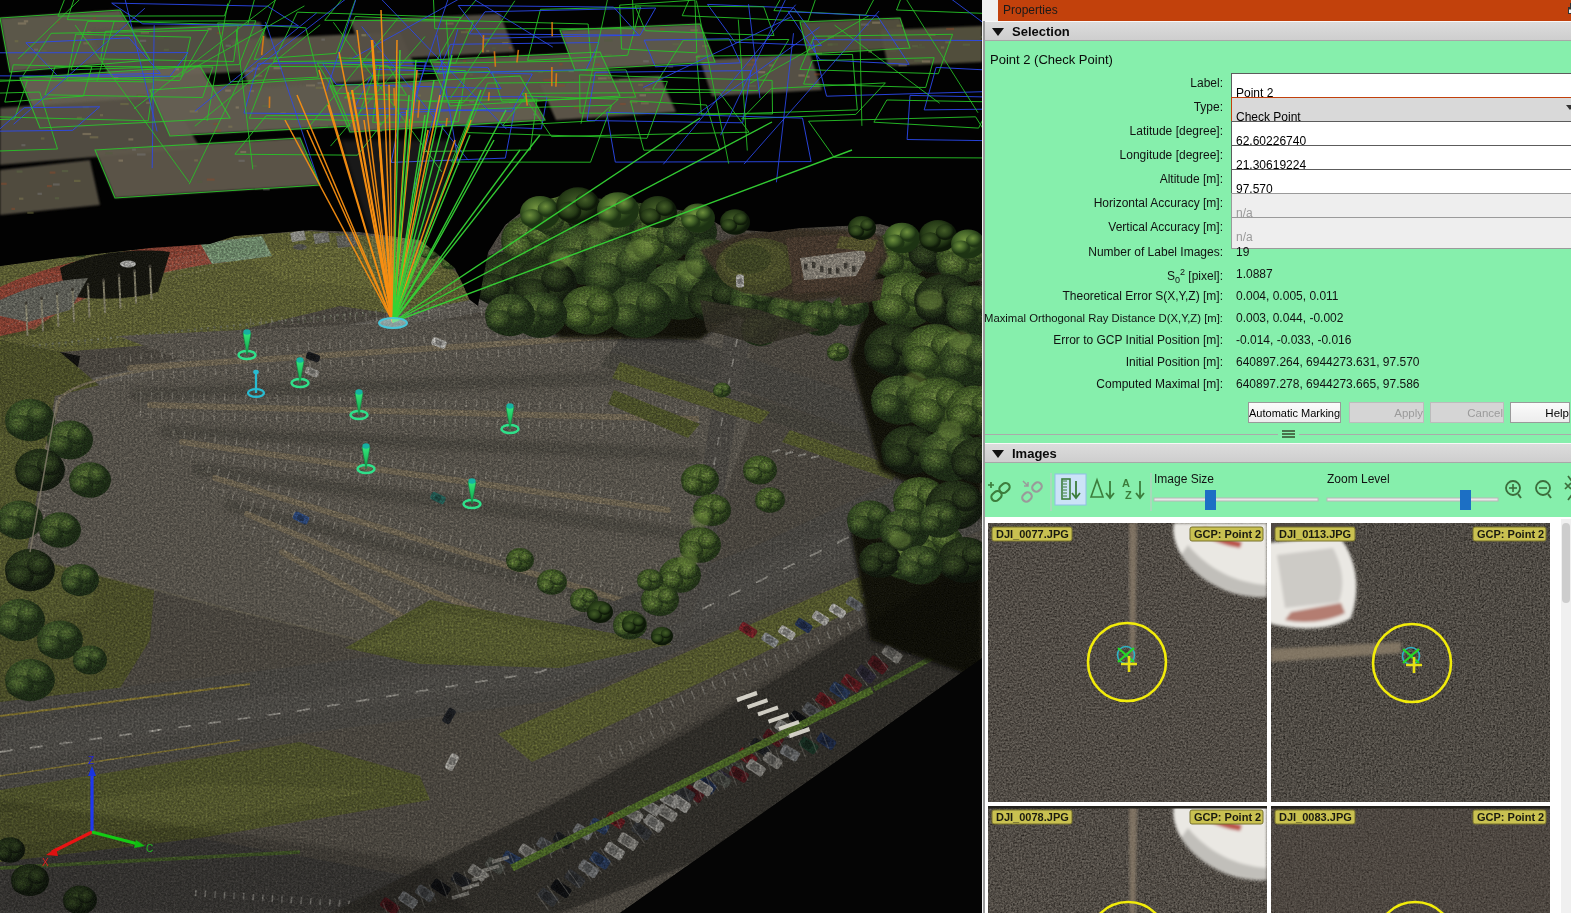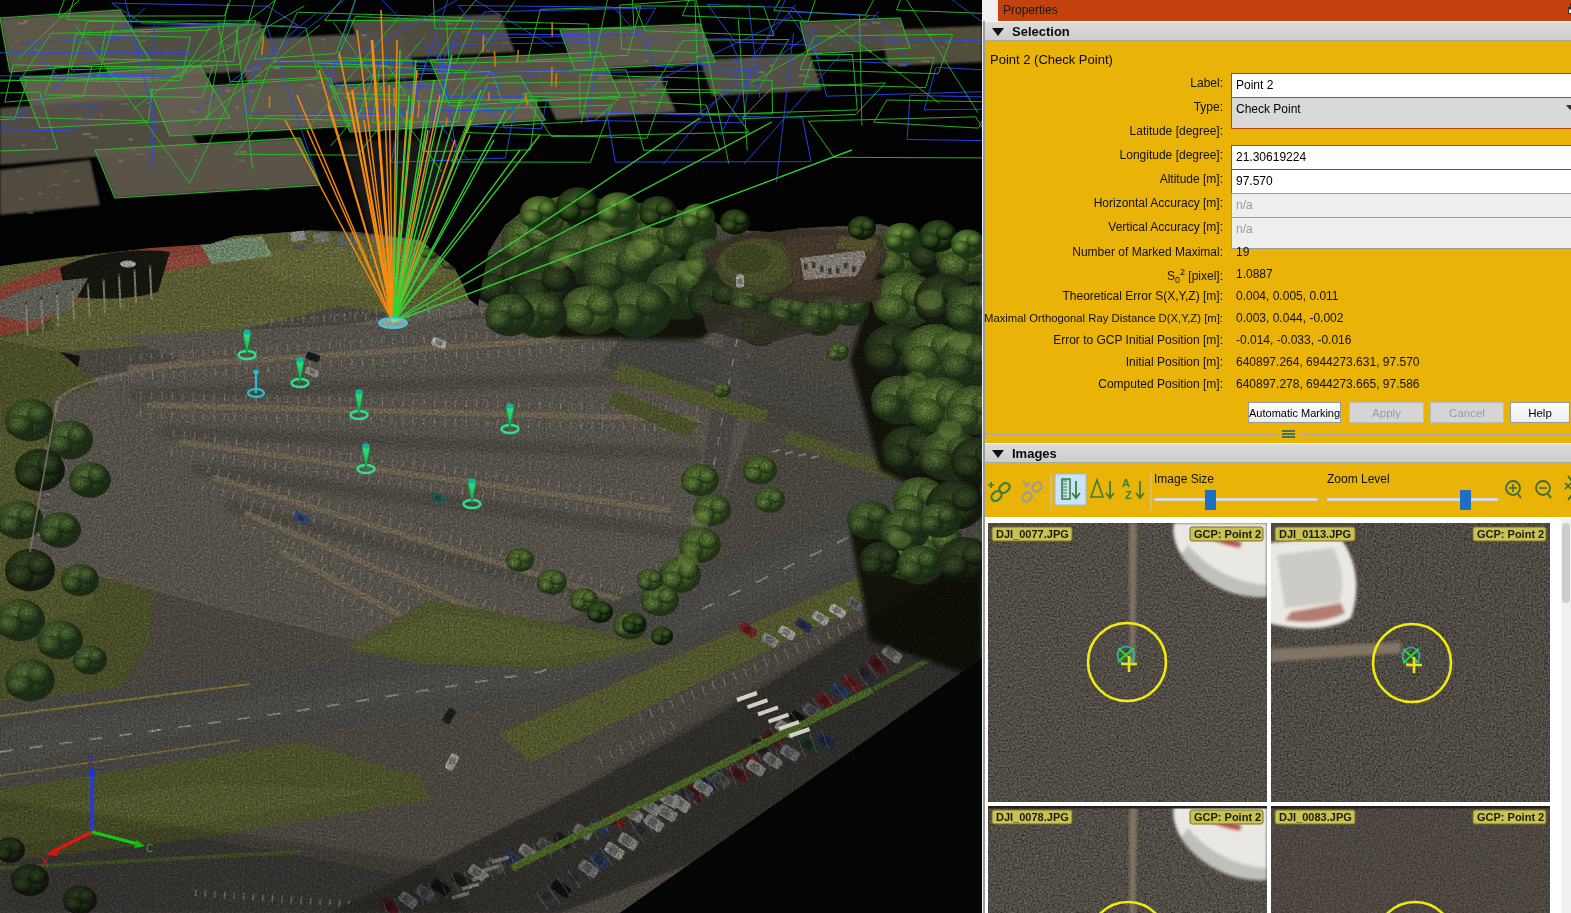--- a/index.html
+++ b/index.html
@@ -1,32 +1,32 @@
 <!DOCTYPE html>
 <html><head><meta charset="utf-8"><style>
 *{margin:0;padding:0;box-sizing:border-box}
 html,body{width:1571px;height:913px;overflow:hidden;background:#f0f0f0;font-family:"Liberation Sans",sans-serif}
 #vp{position:absolute;left:0;top:0;width:982px;height:913px;background:#000;overflow:hidden}
 #panel{position:absolute;left:982px;top:0;width:589px;height:913px;background:#f0f0f0;overflow:hidden}
 .titlebar{position:absolute;left:16px;top:0;width:589px;height:35px;background:#c2410c;border-bottom:1px solid #cfcfcf}
 .titlebar span{position:absolute;left:5px;top:3px;font-size:12px;color:#1a1a1a}
-.inner{position:absolute;left:1px;top:21px;width:588px;height:892px;border-left:2px solid #9a9a9a;background:#eab308}
+.inner{position:absolute;left:1px;top:21px;width:588px;height:892px;border-left:2px solid #9a9a9a;background:#86efac}
 .sechead{position:relative;width:100%;height:20px;background:linear-gradient(#dcdcdc,#cecece);border-top:1px solid #f8f8f8;border-bottom:1px solid #a8a8a8}
 .sechead .tri{position:absolute;left:7px;top:6px;width:0;height:0;border-left:6.5px solid transparent;border-right:6.5px solid transparent;border-top:8px solid #111}
 .sechead .t{position:absolute;left:27px;top:2px;font-size:13px;font-weight:bold;color:#0a0a0a}
 .formrow{position:absolute;height:20px}
 .flabel{position:absolute;right:350px;top:3px;font-size:12px;color:#111;white-space:nowrap}
-.finput{position:absolute;left:246px;top:0;width:341px;height:32px;border:1px solid #5c5c5c;background:#fff;font-size:12px;padding:4px 0 0 4px;color:#000}
+.finput{position:absolute;left:246px;top:0;width:341px;height:32px;border:1px solid #5c5c5c;background:#fff;font-size:12px;padding:12px 0 0 4px;color:#000}
 .fcombo{background:#d9d9d9;border:1px solid #c2410c}
 .fdis{background:#eeeeee;border:1px solid #9a9a9a;color:#9a9a9a}
 .srow{position:absolute;height:16px;width:588px}
 .slabel{position:absolute;right:350px;top:0;font-size:12px;color:#111;white-space:nowrap}
 .sval{position:absolute;left:251px;top:0;font-size:12px;color:#111;white-space:nowrap}
 sub,sup{font-size:9px}
-.btn{position:absolute;height:21px;border:1px solid #9a9a9a;background:linear-gradient(#fbfbfb,#ededed);font-size:11.5px;text-align:center;color:#000;padding-top:4px;white-space:nowrap;overflow:hidden}
+.btn{position:absolute;height:21px;border:1px solid #9a9a9a;background:linear-gradient(#fbfbfb,#ededed);font-size:11.5px;text-align:right;color:#000;padding-top:4px;white-space:nowrap;overflow:hidden}
 .btndis{background:#d5d5d5;border:1px solid #bcbcbc;color:#9b9b9b}
 .chipth{position:absolute}
 </style></head><body>
 <div id="vp"><svg width="982" height="913" viewBox="0 0 982 913" xmlns="http://www.w3.org/2000/svg">
       <defs>
 <filter id="ndark" x="0" y="0" width="100%" height="100%">
 <feTurbulence type="fractalNoise" baseFrequency="0.5" numOctaves="2" seed="3" stitchTiles="stitch"></feTurbulence>
 <feColorMatrix type="matrix" values="0 0 0 0 0  0 0 0 0 0  0 0 0 0 0  0.9 0.9 0.9 0 -0.62"></feColorMatrix>
 </filter>
 <filter id="nlight" x="0" y="0" width="100%" height="100%">
@@ -1247,39 +1247,40 @@
       <div class="formrow" style="left:0;top:52px;width:588px">
         <span class="flabel">Label:</span>
         <div class="finput">Point 2</div>
       </div>
       <div class="formrow" style="left:0;top:76px;width:588px">
         <span class="flabel">Type:</span>
         <div class="finput fcombo">Check Point<span style="position:absolute;right:-3px;top:7px;width:0;height:0;border-left:4px solid transparent;border-right:4px solid transparent;border-top:5px solid #333"></span></div>
       </div>
       <div class="formrow" style="left:0;top:100px;width:588px">
         <span class="flabel">Latitude [degree]:</span>
+        <div class="finput">62.60226740</div>
       </div>
       <div class="formrow" style="left:0;top:124px;width:588px">
         <span class="flabel">Longitude [degree]:</span>
         <div class="finput">21.30619224</div>
       </div>
       <div class="formrow" style="left:0;top:148px;width:588px">
         <span class="flabel">Altitude [m]:</span>
         <div class="finput">97.570</div>
       </div>
       <div class="formrow" style="left:0;top:172px;width:588px">
         <span class="flabel">Horizontal Accuracy [m]:</span>
         <div class="finput fdis">n/a</div>
       </div>
       <div class="formrow" style="left:0;top:196px;width:588px">
         <span class="flabel">Vertical Accuracy [m]:</span>
         <div class="finput fdis">n/a</div>
       </div>
       <div class="srow" style="top:224px">
-        <span class="slabel">Number of Marked Maximal:</span>
+        <span class="slabel">Number of Label Images:</span>
         <span class="sval">19</span>
       </div>
       <div class="srow" style="top:246px">
         <span class="slabel">S<sub>0</sub><sup>2</sup> [pixel]:</span>
         <span class="sval">1.0887</span>
       </div>
       <div class="srow" style="top:268px">
         <span class="slabel">Theoretical Error S(X,Y,Z) [m]:</span>
         <span class="sval">0.004, 0.005, 0.011</span>
       </div>
@@ -1289,21 +1290,21 @@
       </div>
       <div class="srow" style="top:312px">
         <span class="slabel">Error to GCP Initial Position [m]:</span>
         <span class="sval">-0.014, -0.033, -0.016</span>
       </div>
       <div class="srow" style="top:334px">
         <span class="slabel">Initial Position [m]:</span>
         <span class="sval">640897.264, 6944273.631, 97.570</span>
       </div>
       <div class="srow" style="top:356px">
-        <span class="slabel">Computed Position [m]:</span>
+        <span class="slabel">Computed Maximal [m]:</span>
         <span class="sval">640897.278, 6944273.665, 97.586</span>
       </div>
       <div class="btn" style="left:263px;top:381px;width:93px;font-size:11px">Automatic Marking</div>
       <div class="btn btndis" style="left:364px;top:381px;width:75px">Apply</div>
       <div class="btn btndis" style="left:445px;top:381px;width:74px">Cancel</div>
       <div class="btn" style="left:525px;top:381px;width:60px">Help</div>
       <div style="position:absolute;left:0;top:413px;width:293px;height:1px;background:#aaa"></div>
       <div style="position:absolute;left:314px;top:413px;width:274px;height:1px;background:#aaa"></div>
       <div style="position:absolute;left:297px;top:409px;width:13px;height:2px;background:#49714c"></div>
       <div style="position:absolute;left:297px;top:412px;width:13px;height:2px;background:#49714c"></div>

